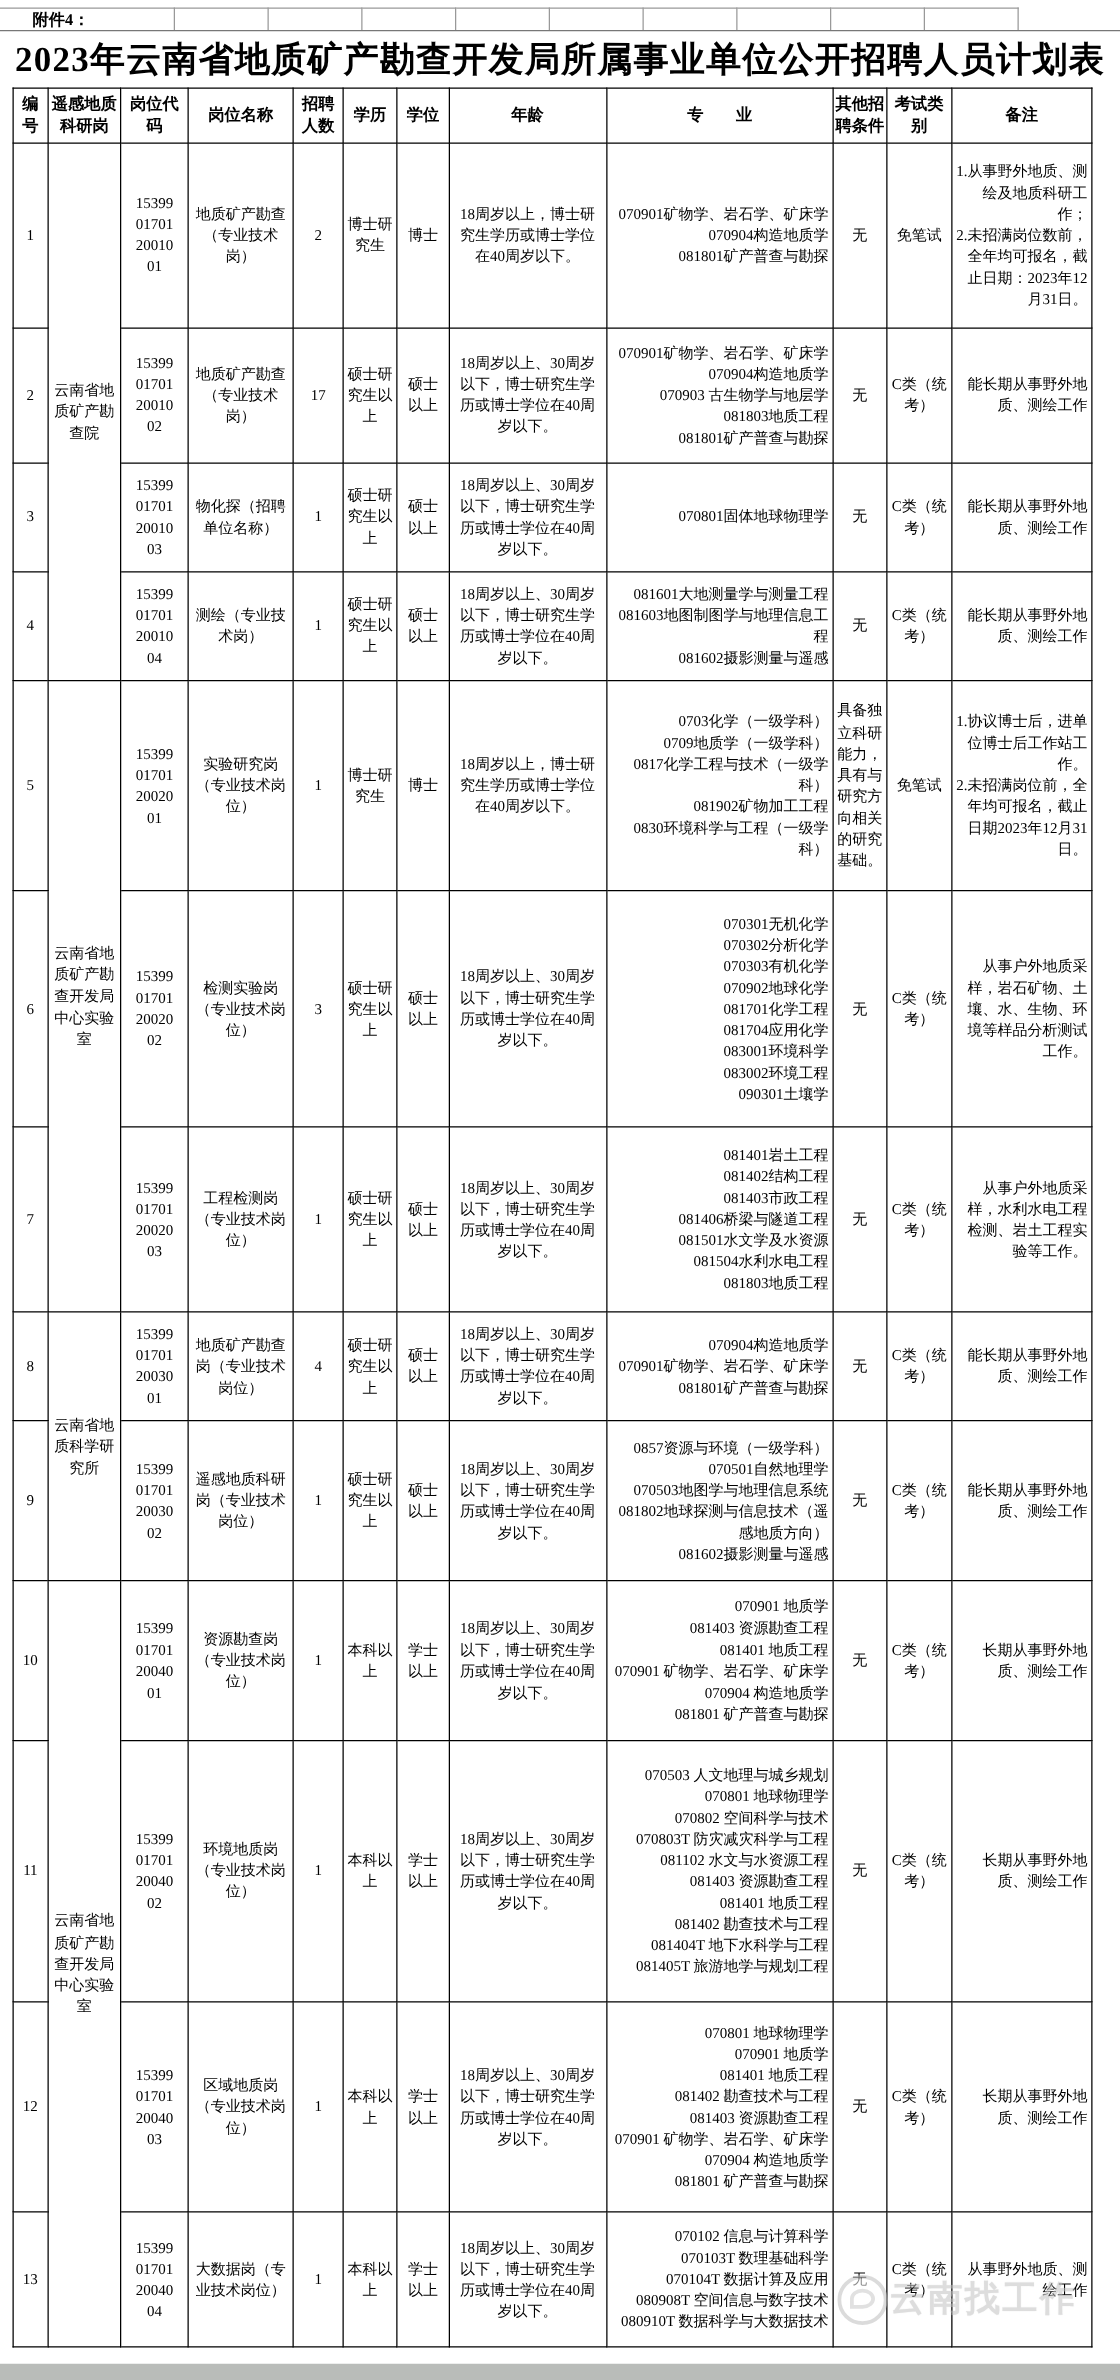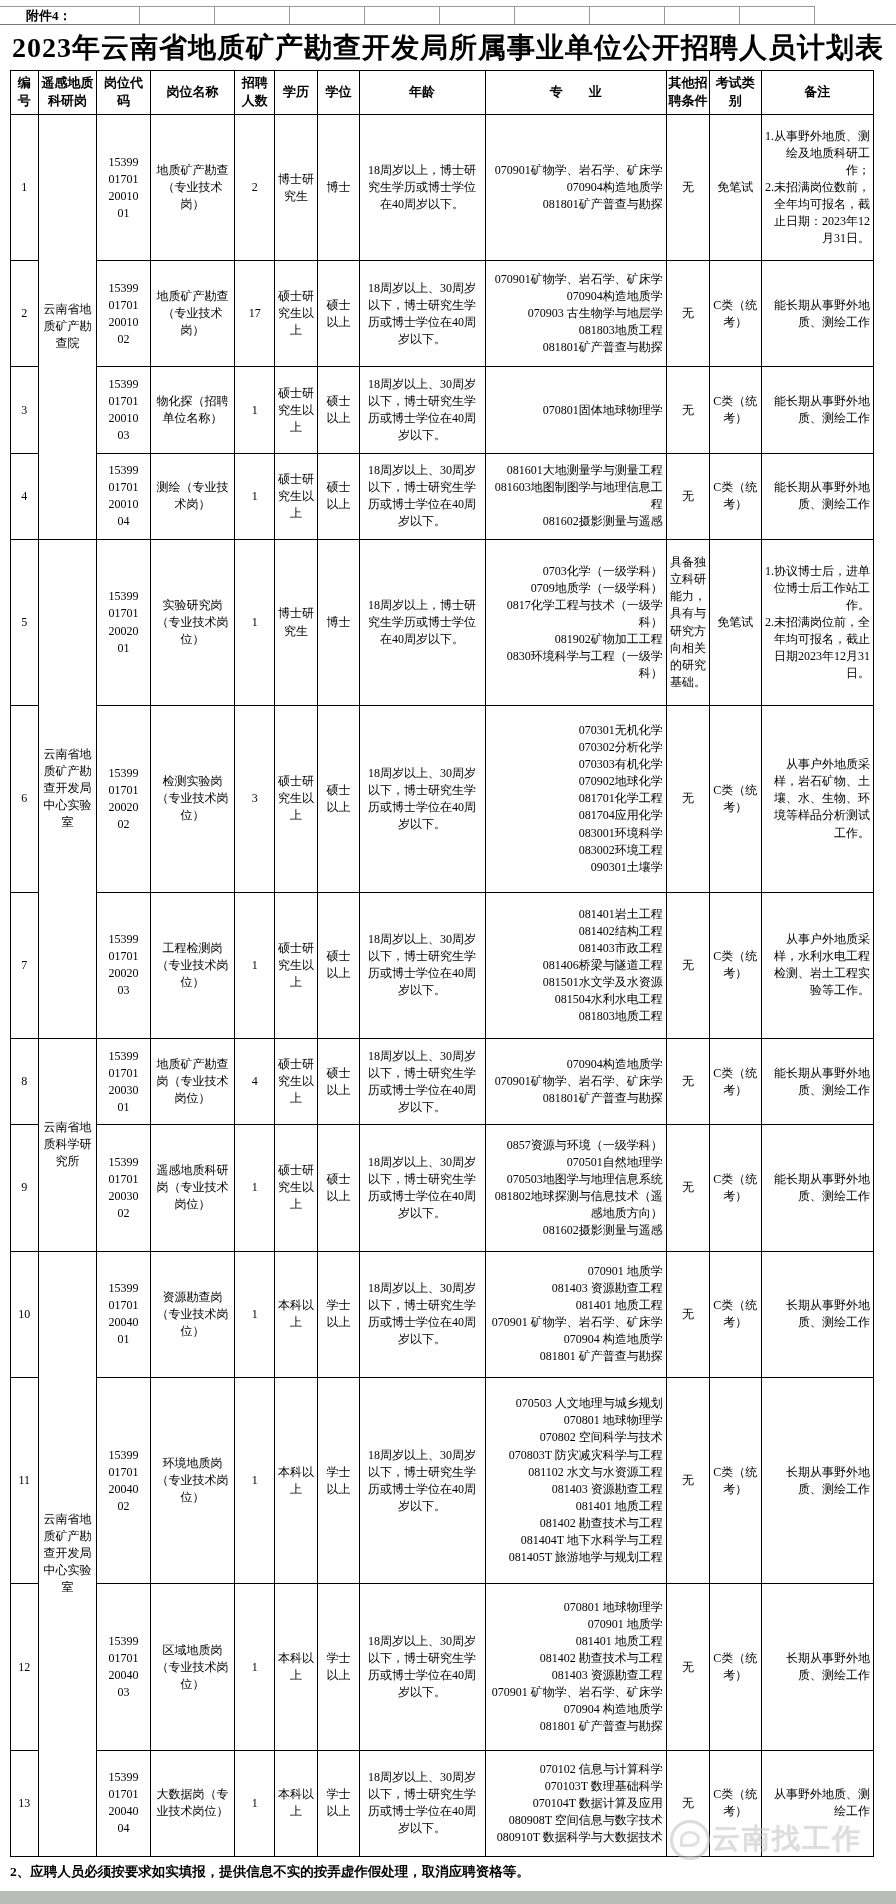--- a/index.html
+++ b/index.html
@@ -351,21 +351,20 @@
 080908T  空间信息与数字技术
 080910T  数据科学与大数据技术</td>
         <td class="c">无</td>
         <td class="c">C类（统考）</td>
         <td class="l pre">从事野外地质、测绘工作</td>
       </tr>
     </tbody>
   </table>
 
   <div class="notes">
-    <div class="note-line">2、应聘人员必须按要求如实填报，提供信息不实的按弄虚作假处理，取消应聘资格等。</div>
   </div>
 
   <div class="watermark">
     <span class="wm-logo"></span>
     <span class="wm-text">云南找工作</span>
   </div>
 
   <div class="bottom-strip"></div>
 
 </div>

